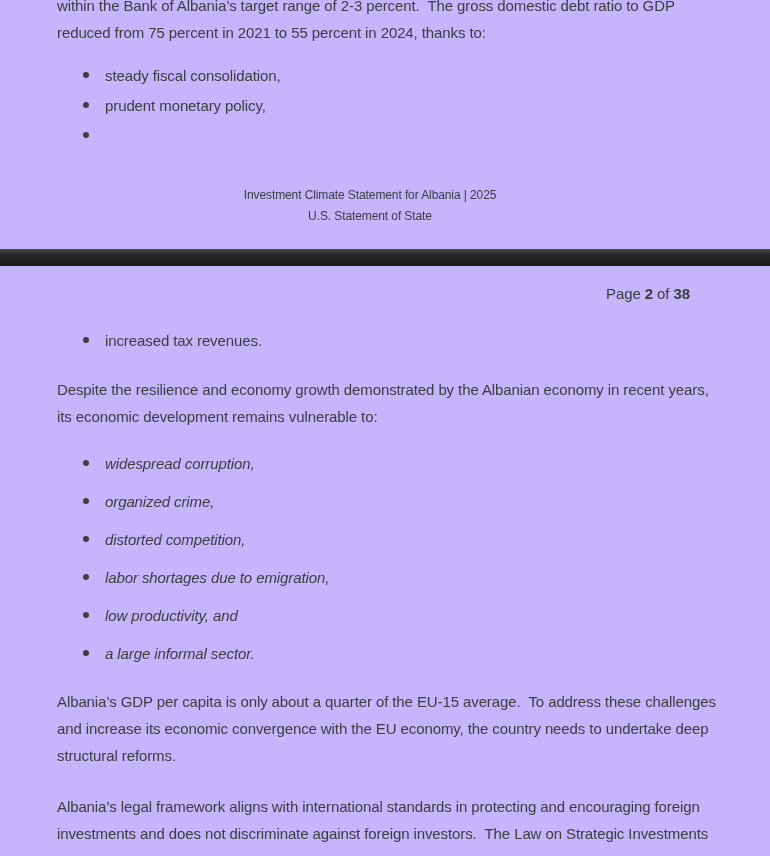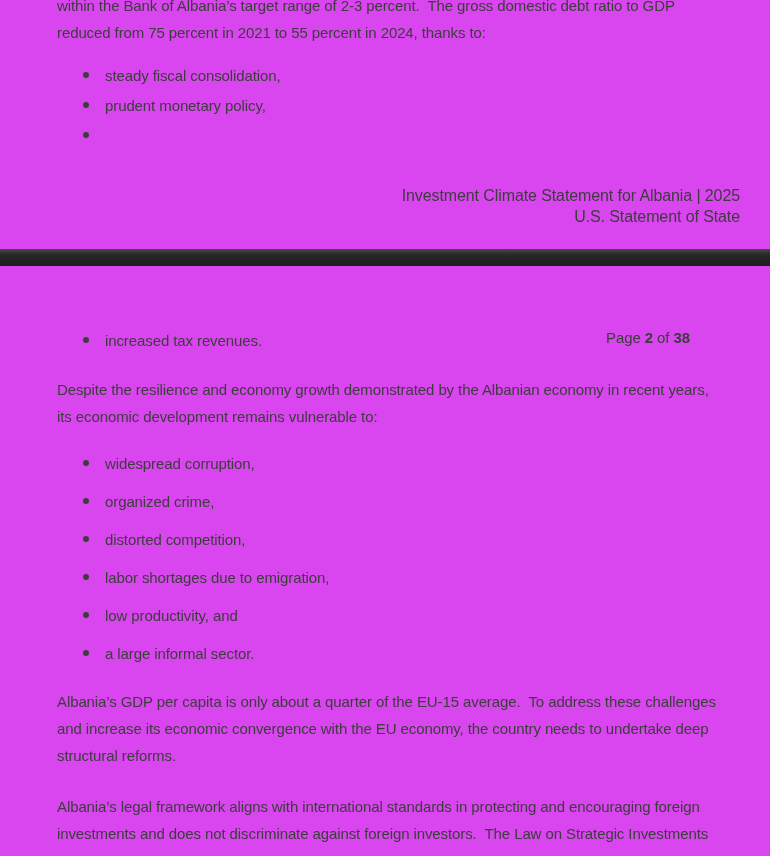--- a/index.html
+++ b/index.html
@@ -11,21 +11,21 @@
     width: 770px;
     height: 856px;
     overflow: hidden;
     font-family: "Liberation Sans", sans-serif;
     color: #3d3d3d;
   }
   .screen {
     position: relative;
     width: 770px;
     height: 856px;
-    background: #d946ef;
+    background: #c4b5fd;
   }
   .para {
     position: absolute;
     left: 57px;
     width: 665px;
     margin: 0;
     font-size: 15px;
     line-height: 27px;
     letter-spacing: -0.1px;
     white-space: pre-wrap;
@@ -48,40 +48,40 @@
   .p2-list   { top: 450px; }
 
   ul.bullets li {
     position: relative;
     padding-left: 48px;
     font-size: 15px;
     line-height: 27px;
     letter-spacing: -0.1px;
   }
   .p1-list li   { margin-bottom: 3px; }
-  .p2-list li   { margin-bottom: 11px; }
+  .p2-list li   { margin-bottom: 11px; font-style: italic; }
   .lead-list li { margin-bottom: 12px; }
 
   .dot {
     position: absolute;
     left: 26px;
     top: 10px;
     width: 6px;
     height: 6px;
     border-radius: 50%;
     background: #3d3d3d;
   }
 
   .footer {
     position: absolute;
     top: 185px;
     left: 0;
     width: 740px;
-    text-align: right;
-    font-size: 16px;
+    text-align: center;
+    font-size: 12px;
     line-height: 21px;
     letter-spacing: -0.1px;
   }
 
   .page-break {
     position: absolute;
     top: 249px;
     left: 0;
     width: 770px;
     height: 17px;
@@ -90,21 +90,20 @@
 
   .page-num {
     position: absolute;
     top: 280px;
     left: 57px;
     width: 633px;
     text-align: right;
     font-size: 15px;
     line-height: 27px;
     letter-spacing: -0.1px;
-    margin-top: 44px;
   }
   .page-num b { font-weight: bold; }
 </style>
 </head>
 <body>
 
 <div class="screen">
 
   <section>
     <p class="para p1-para">within the Bank of Albania’s target range of 2-3 percent.  The gross domestic debt ratio to GDP reduced from 75 percent in 2021 to 55 percent in 2024, thanks to:</p>

